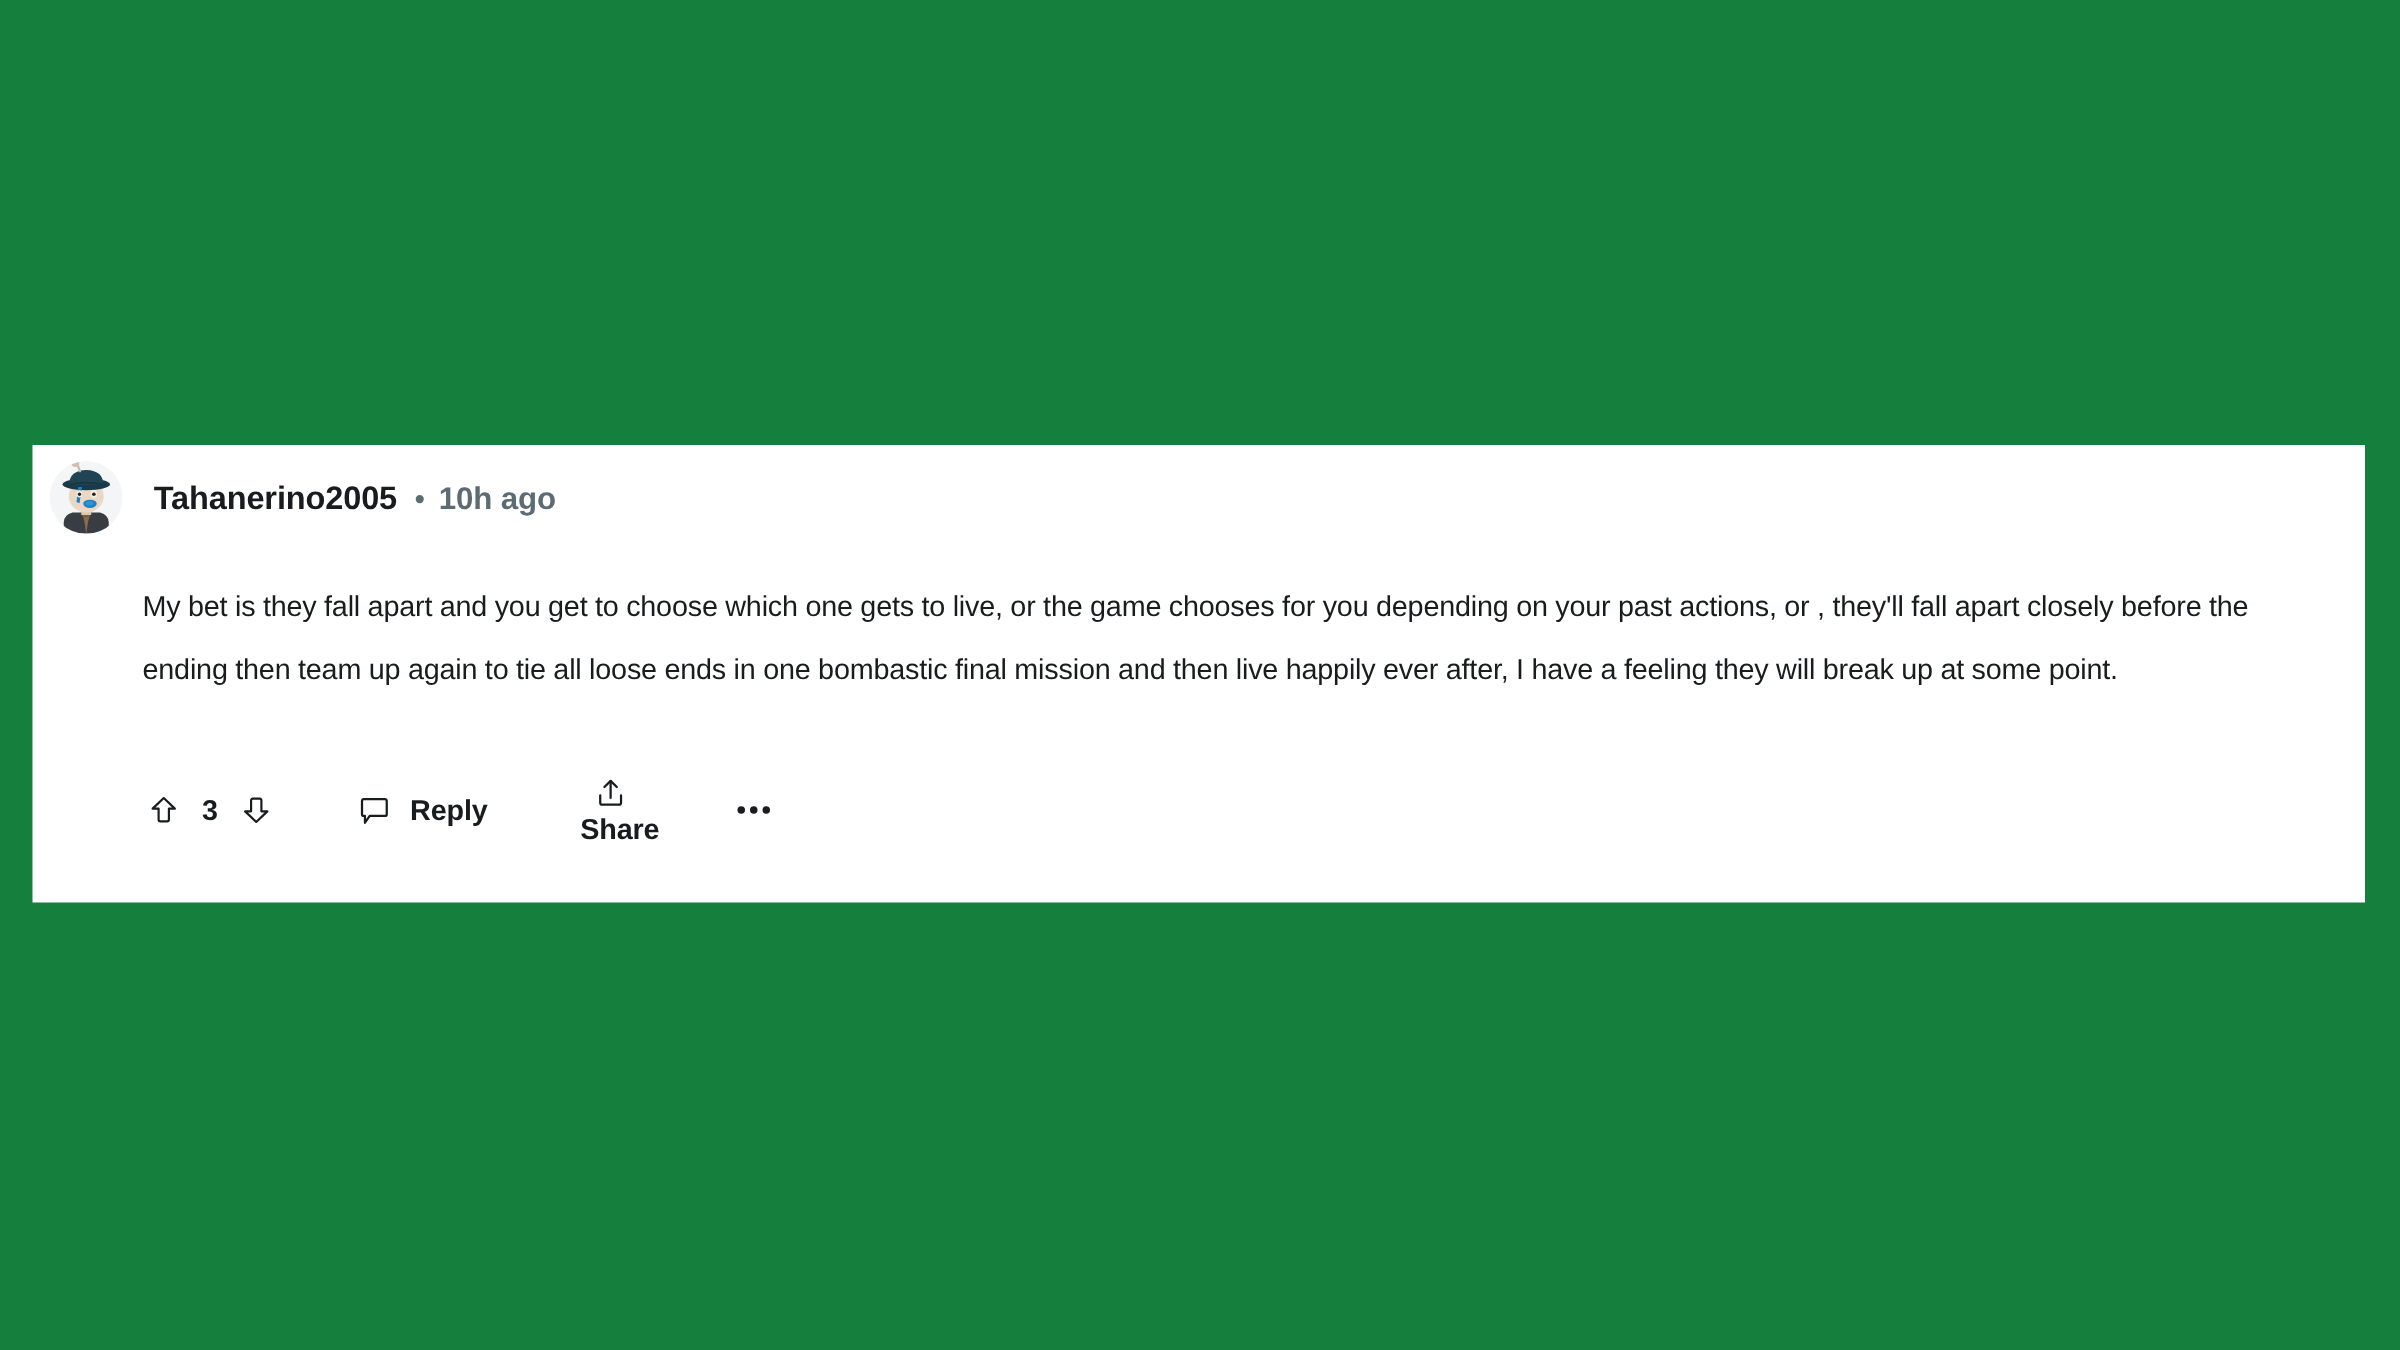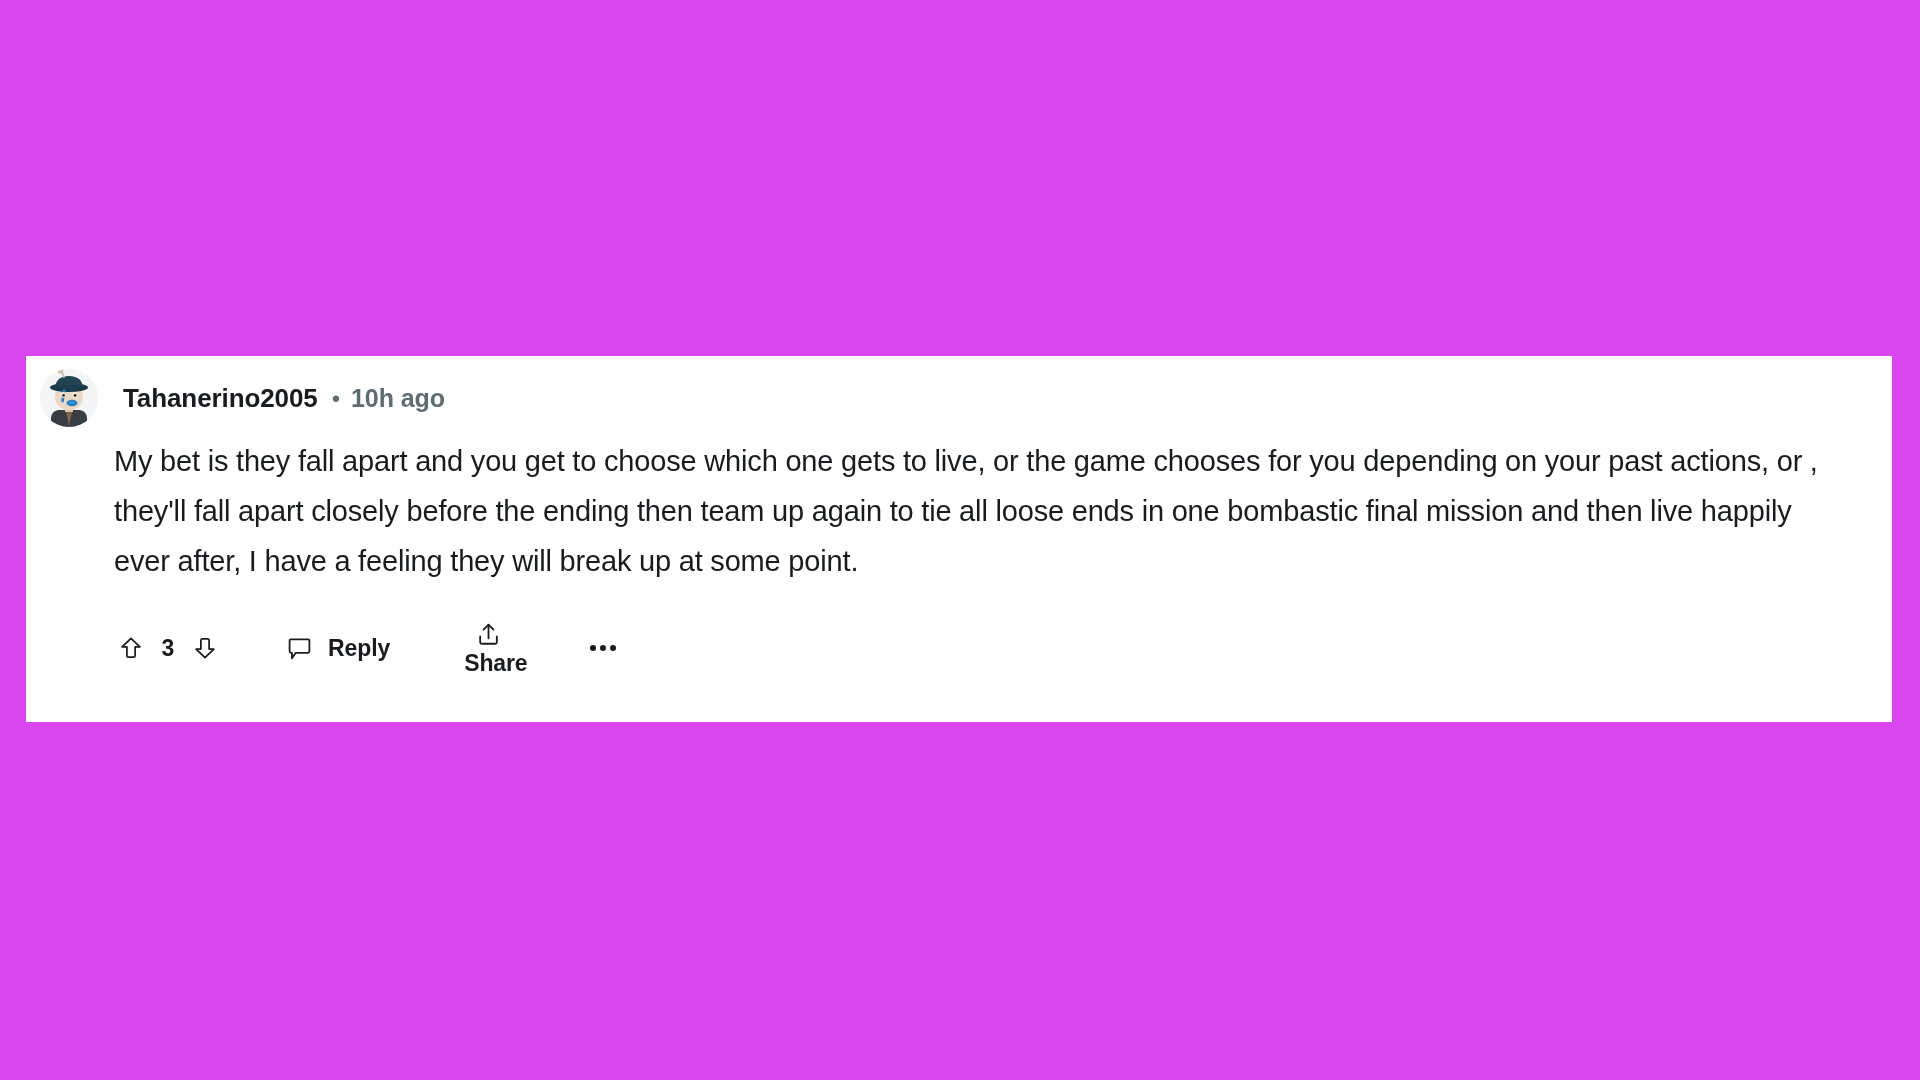--- a/index.html
+++ b/index.html
@@ -12,21 +12,21 @@
   }
   body {
     font-family: "Liberation Sans", sans-serif;
     -webkit-font-smoothing: antialiased;
   }
 
   .screen {
     position: relative;
     width: 1920px;
     height: 1080px;
-    background: #d946ef;
+    background: #15803d;
   }
 
   
   .comment-card {
     position: absolute;
     left: 26px;
     top: 356px;
     width: 1866px;
     height: 366px;
     background: #ffffff;
@@ -77,23 +77,23 @@
     font-size: 25px;
     font-weight: 700;
     color: #5c6c74;
     letter-spacing: -0.1px;
   }
 
   
   .comment-body {
     position: absolute;
     left: 88px;
-    top: 80px;
+    top: 104px;
     width: 1725px;
-    font-size: 29px;
+    font-size: 23px;
     line-height: 50px;
     color: #181c1f;
     letter-spacing: -0.15px;
     word-spacing: -0.2px;
   }
 
   
   .action-bar {
     position: absolute;
     left: 88px;

